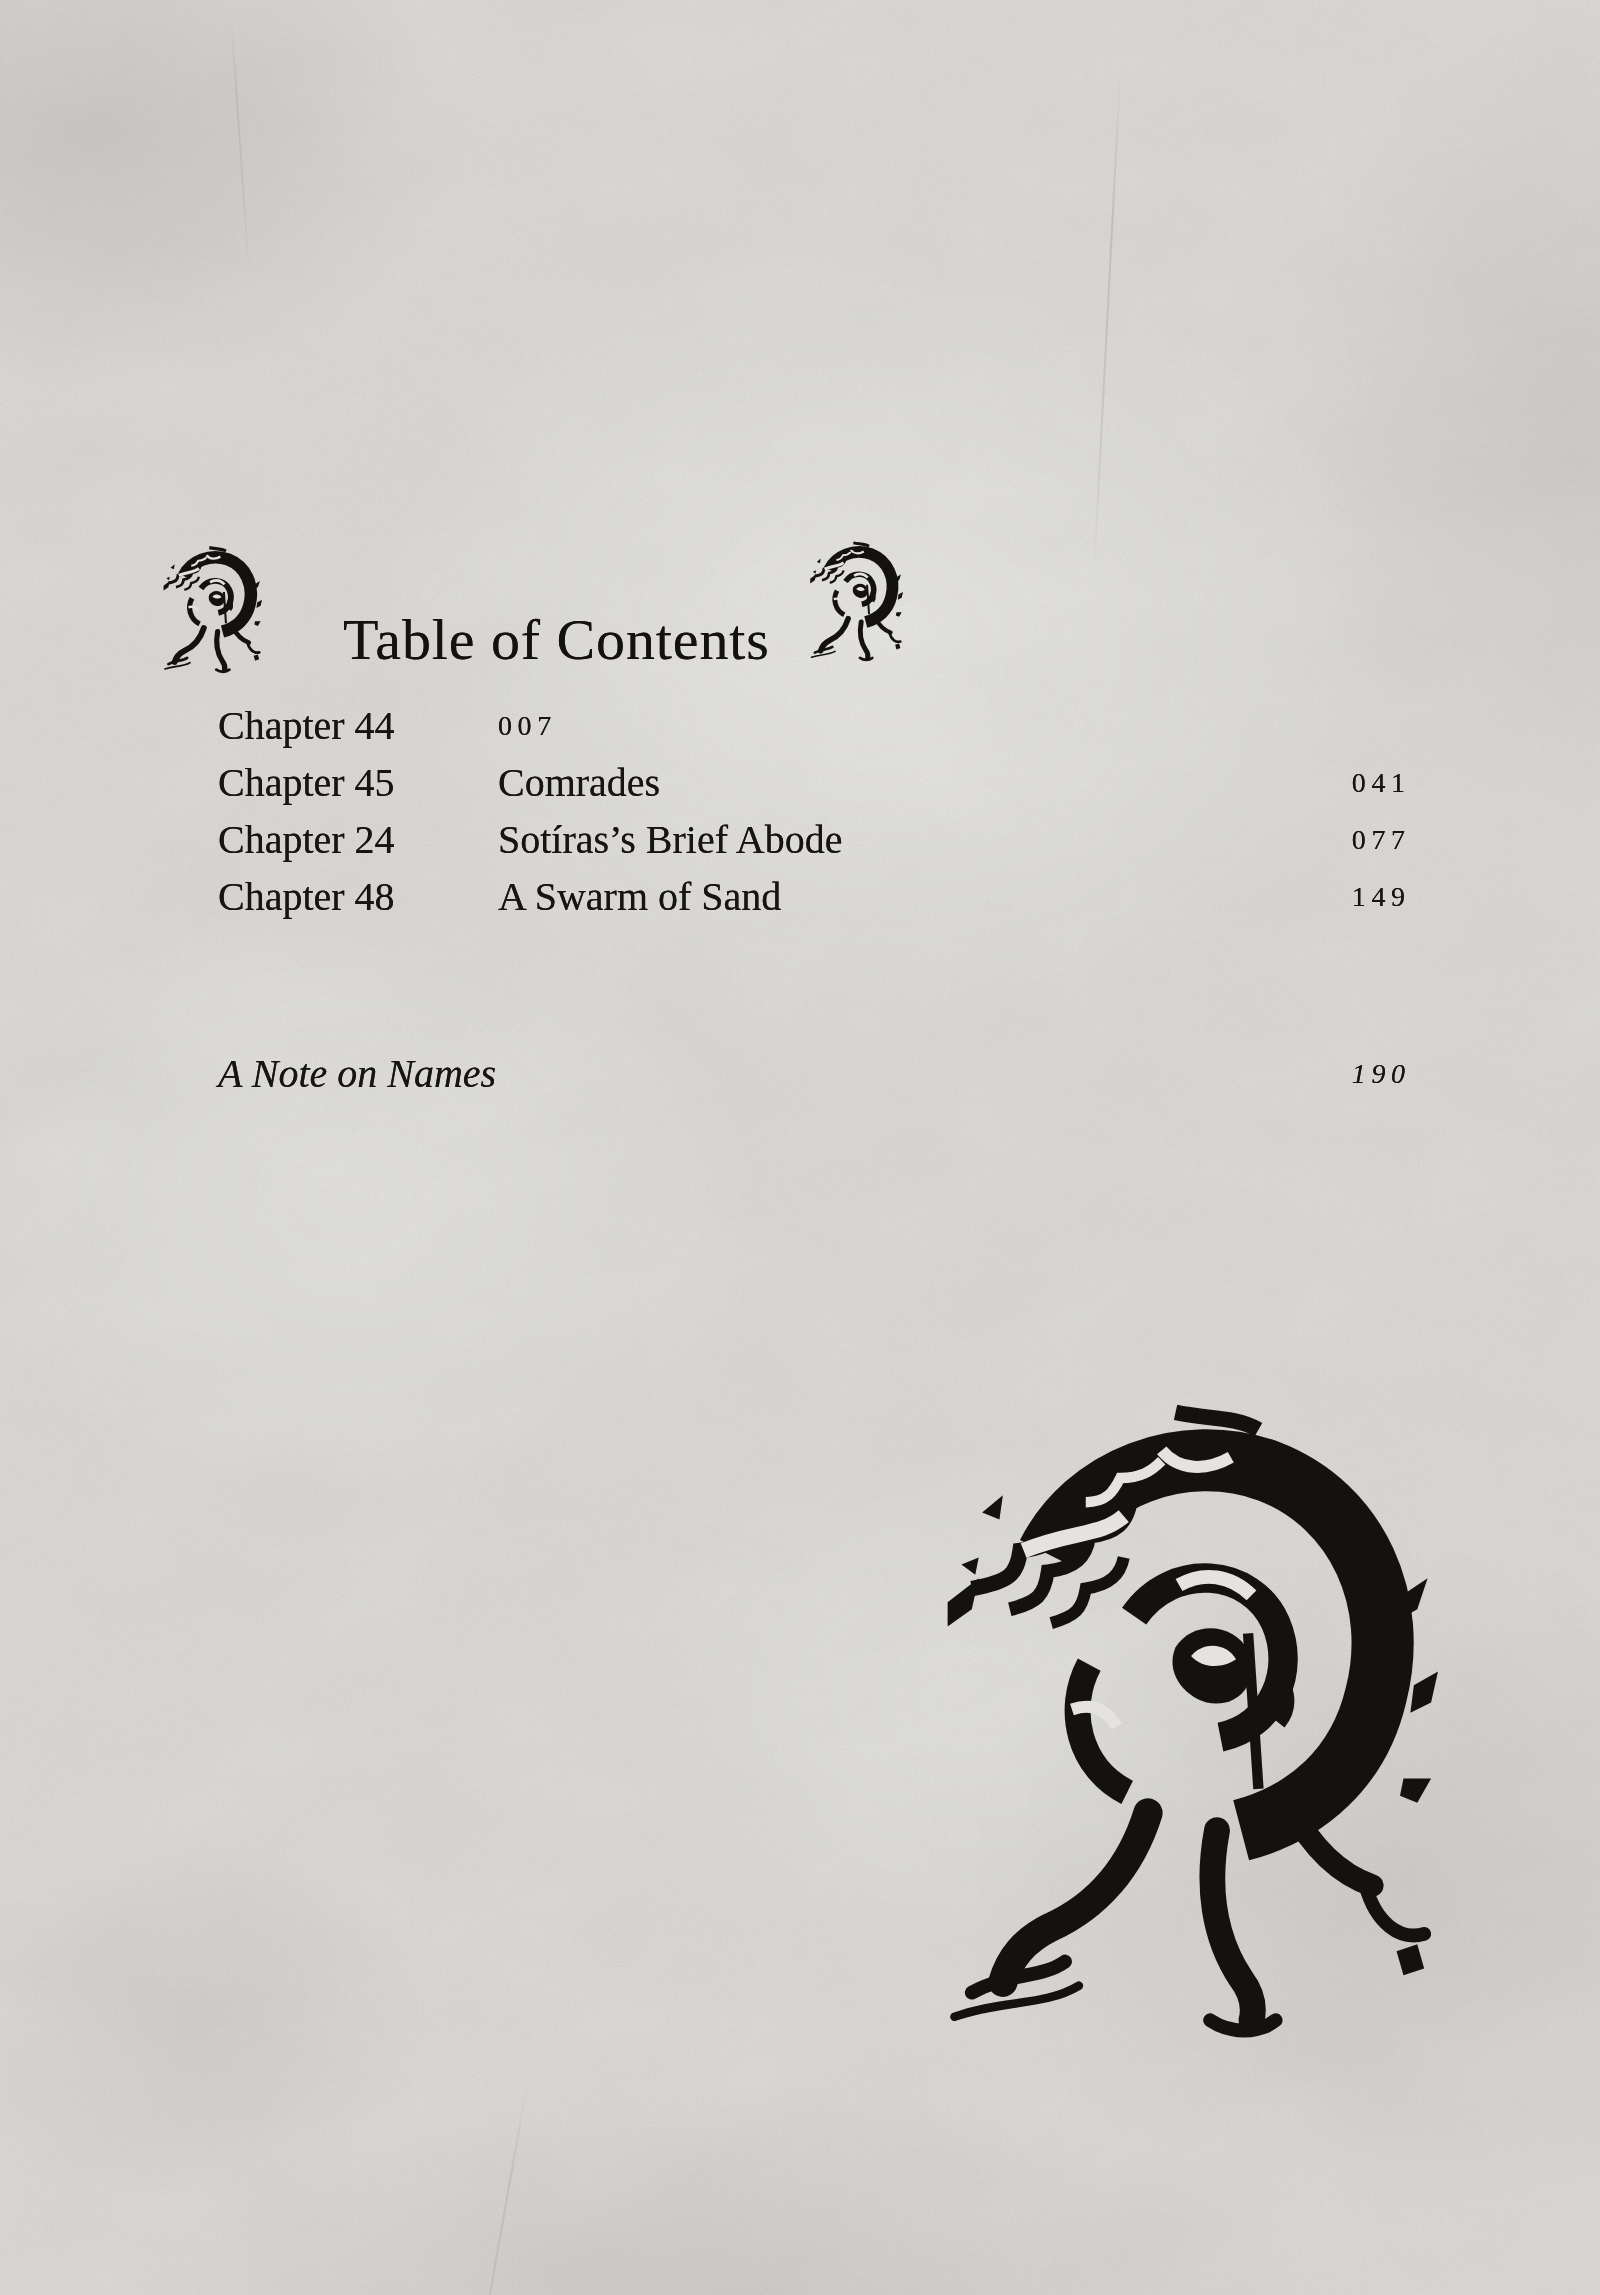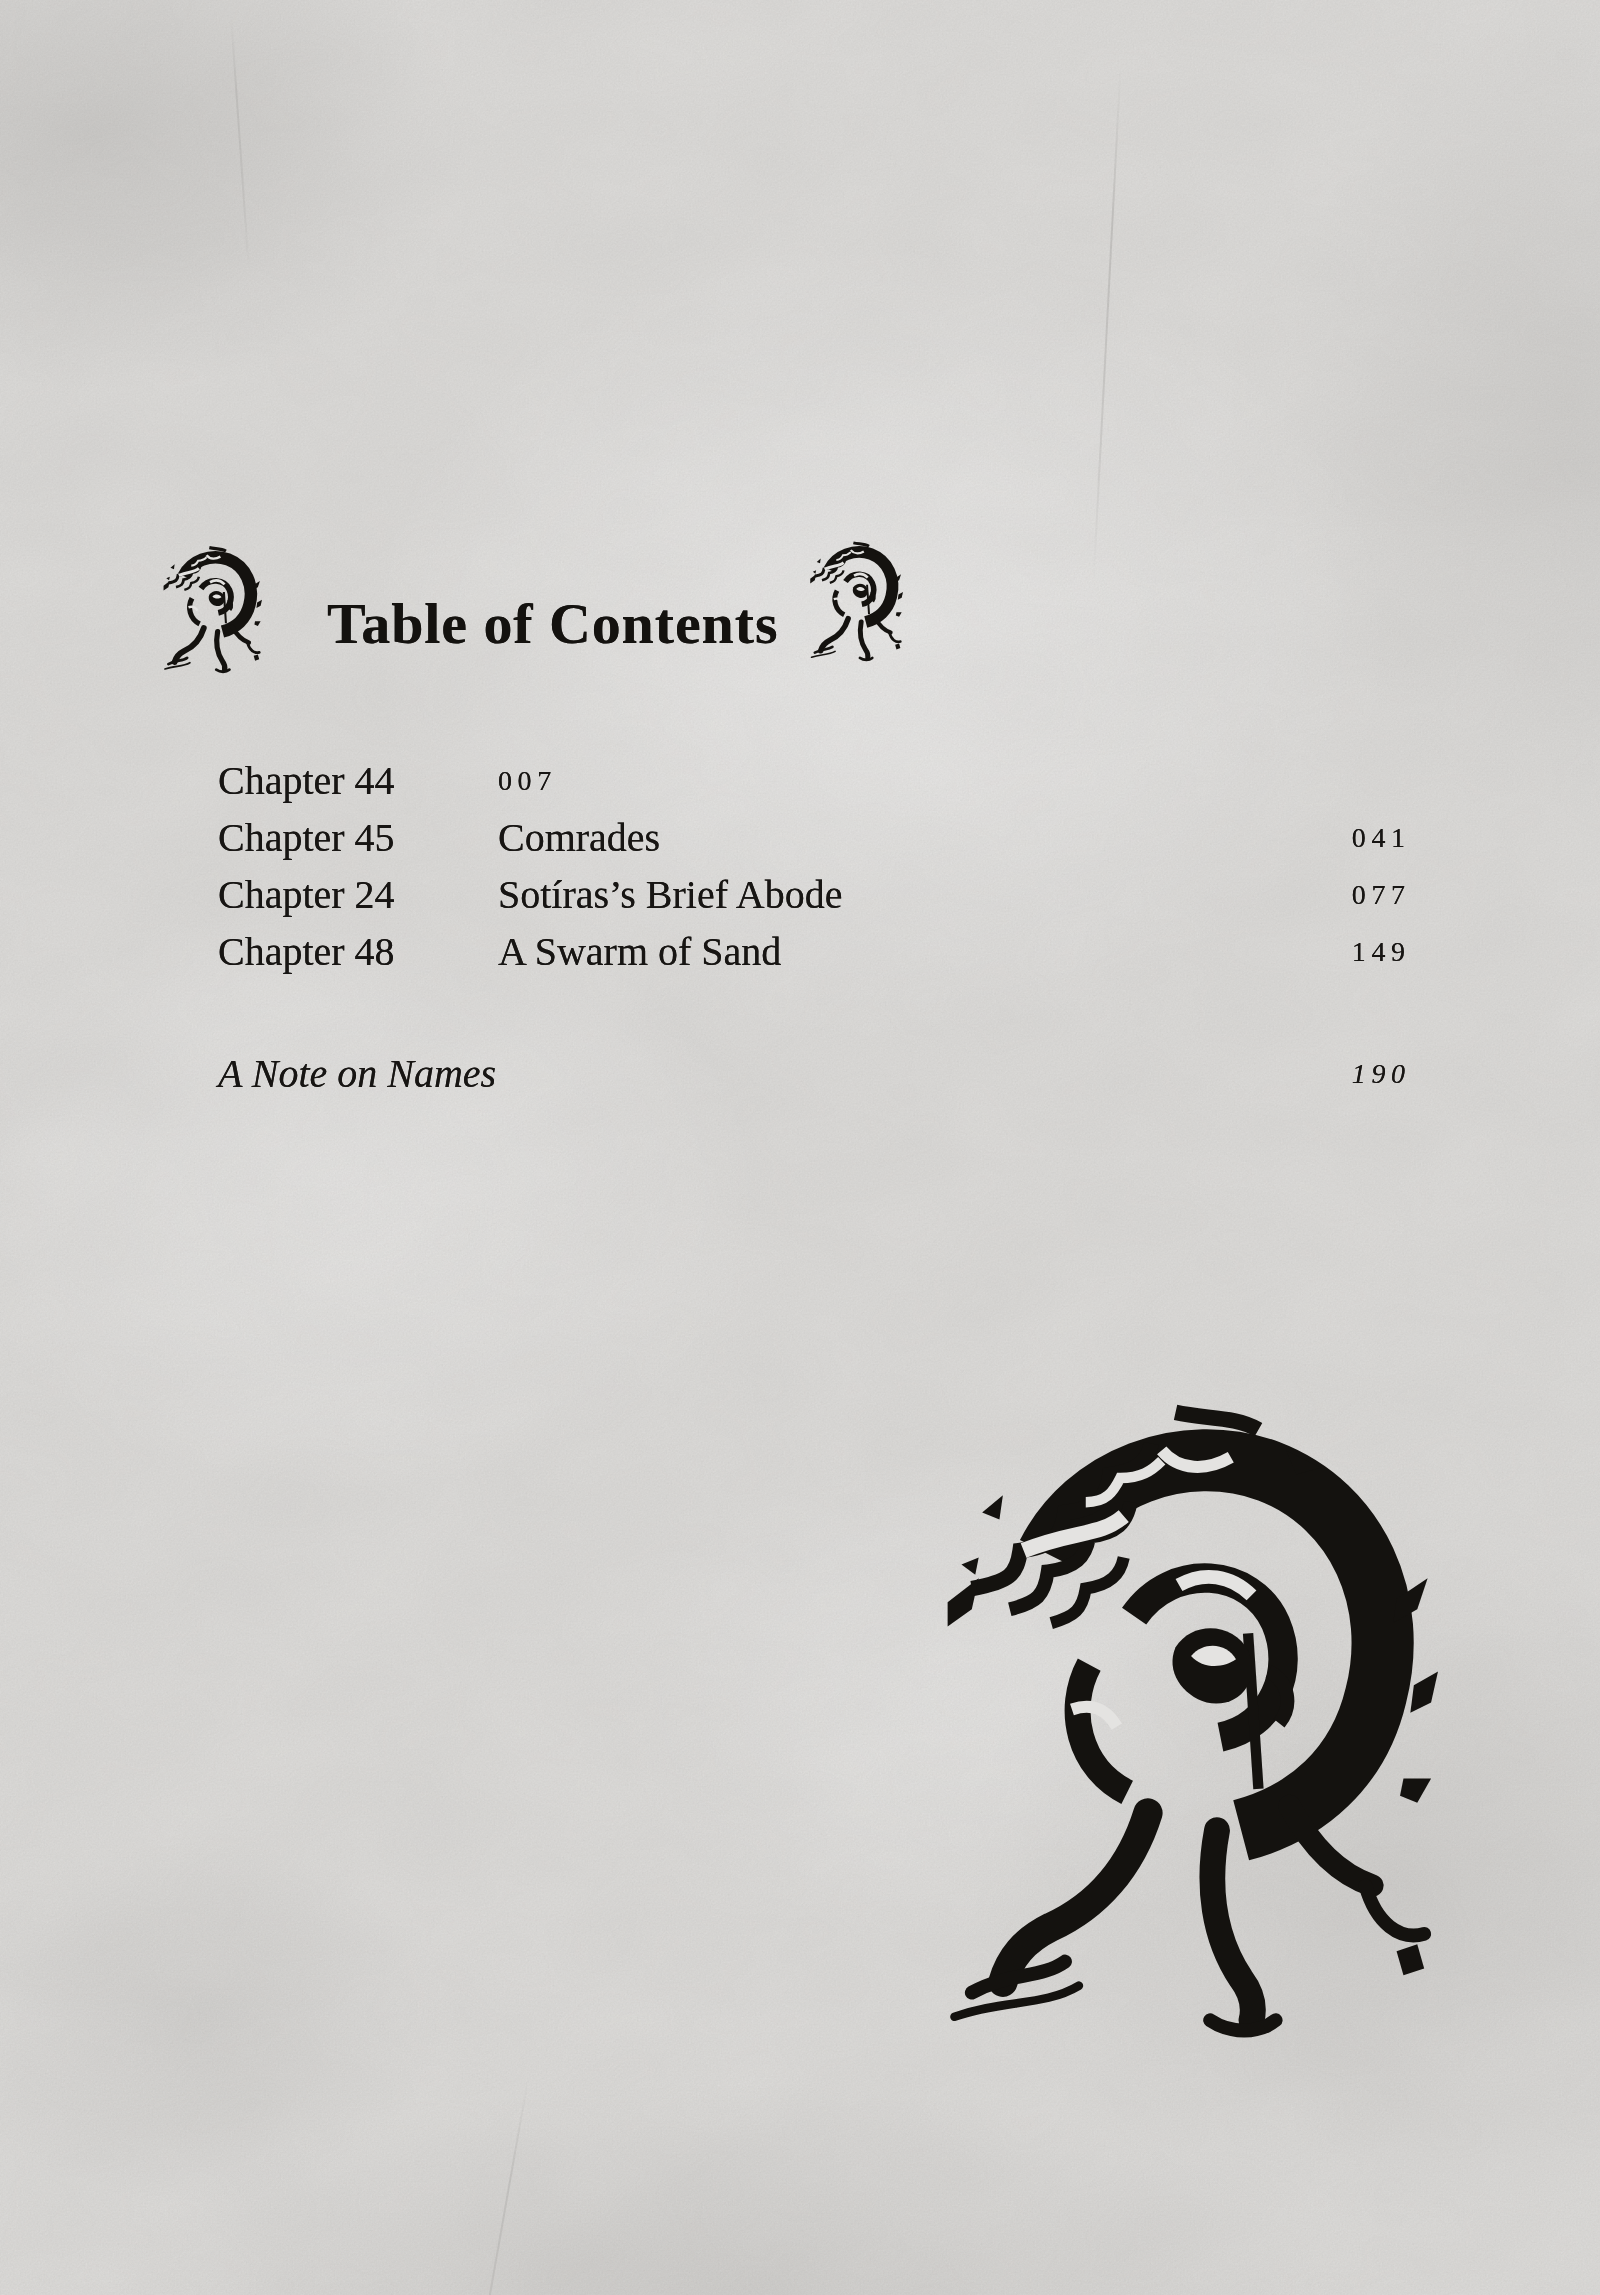--- a/index.html
+++ b/index.html
@@ -32,29 +32,29 @@
   .crack-1 { left: 1106px; top: 65px;   height: 519px; transform: rotate(3deg);   opacity: .45; }
   .crack-2 { left: 497px;  top: 2073px; height: 352px; transform: rotate(10deg);  opacity: .35; }
   .crack-3 { left: 239px;  top: 14px;   height: 260px; transform: rotate(-4deg);  opacity: .30; }
   .emblem { position: absolute; }
   .emblem-title-left  { left: 158px; top: 531px; width: 104px; height: 165px; }
   .emblem-title-right { left: 805px; top: 525px; width: 98px; height: 160px; }
   .emblem-large       { left: 920px; top: 1325px; width: 518px; height: 831px; }
 
   .page-title {
     position: absolute; left: 327px; top: 590px;
-    margin: 0;
-    font-size: 58px; font-weight: bold; letter-spacing: 0.9px;
+    margin: 16px;
+    font-size: 58px; font-weight: normal; letter-spacing: 0.9px;
     color: #14120f;
     text-shadow: 0 0 0.6px rgba(20,18,15,0.85);
     white-space: nowrap;
   }
 
   .toc {
-    position: absolute; left: 218px; top: 752px;
+    position: absolute; left: 218px; top: 697px;
     width: 1187px; 
   }
   .toc-row {
     display: flex; align-items: center;
     height: 57px;
     font-size: 40px;
     text-shadow: 0 0 0.5px rgba(22,19,16,0.9);
     white-space: nowrap;
   }
   .toc-chapter { width: 280px; flex: 0 0 280px; }

